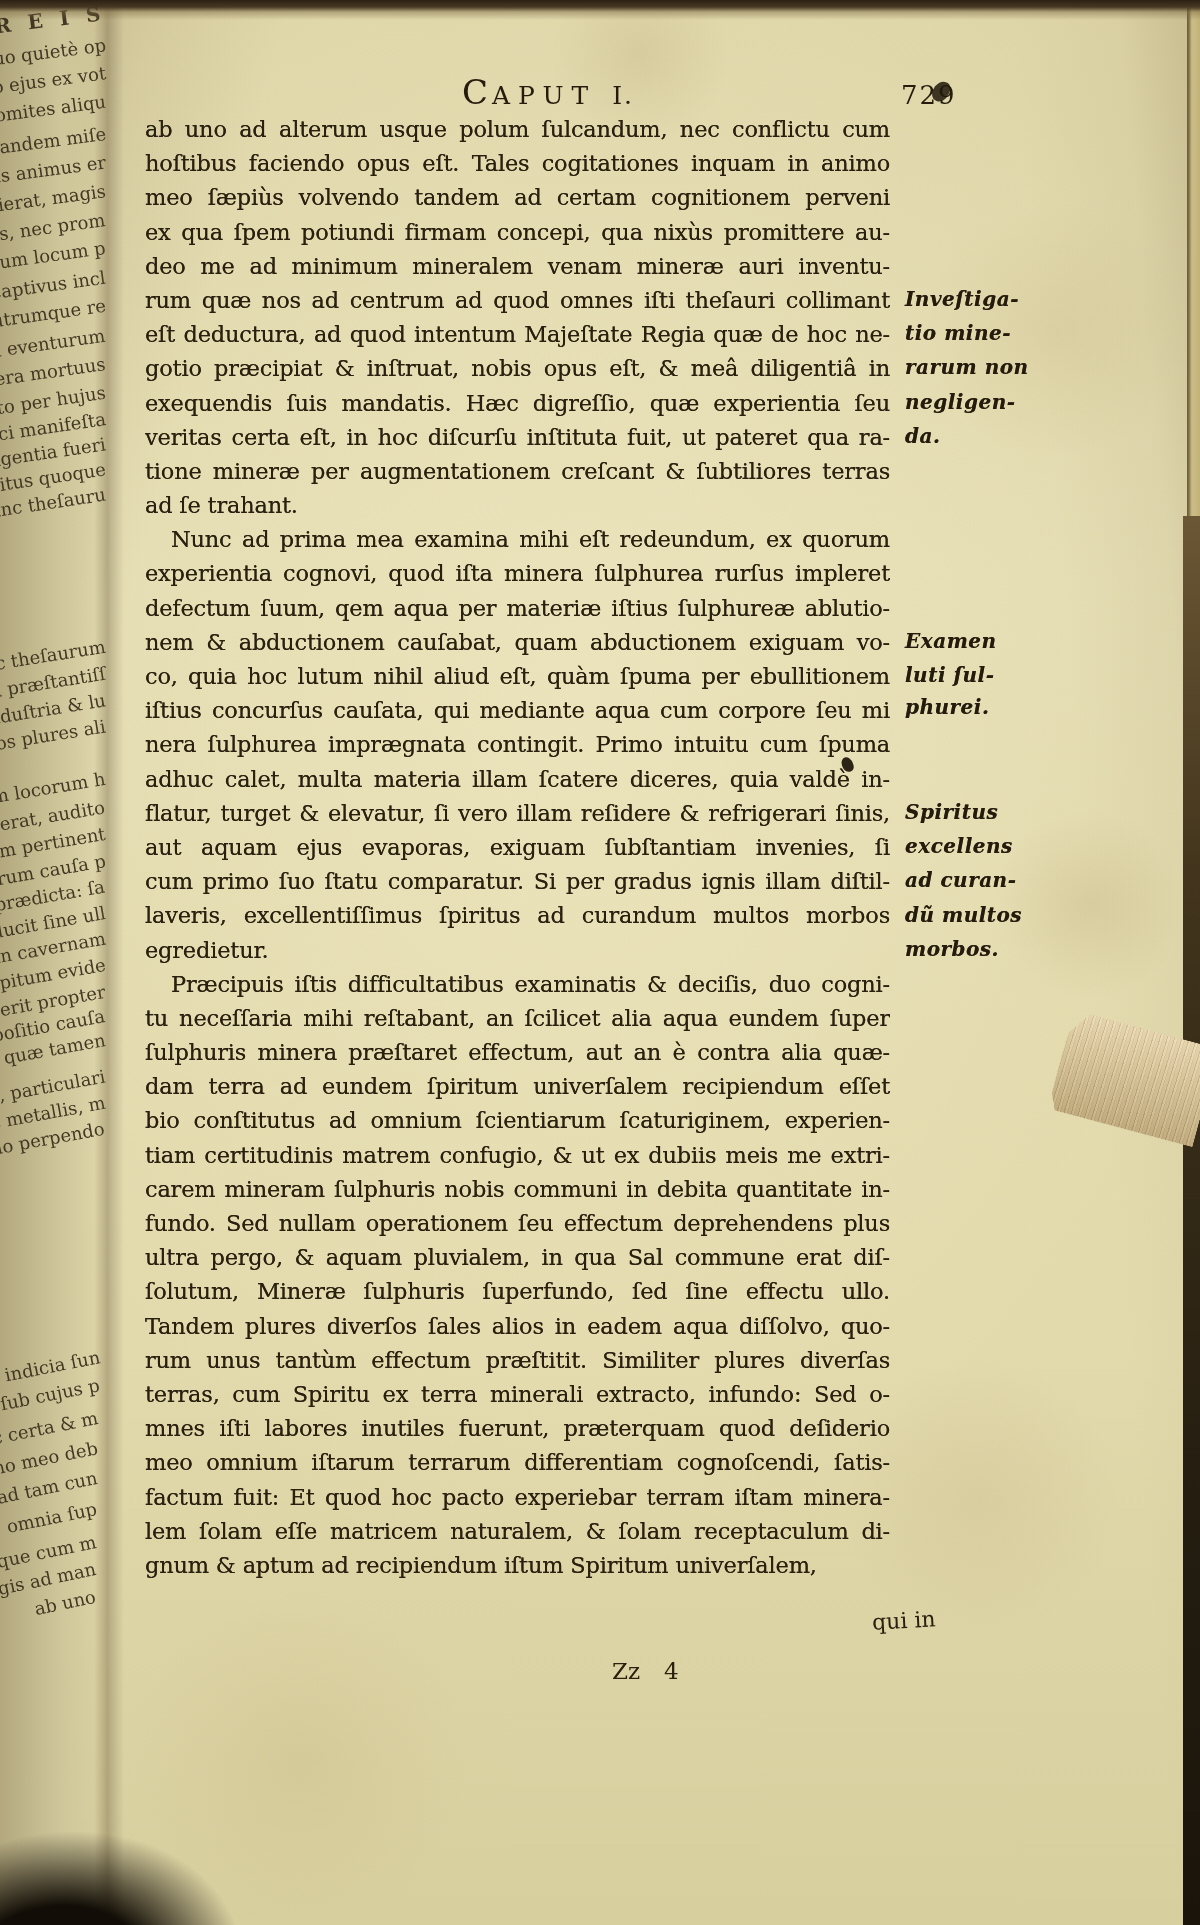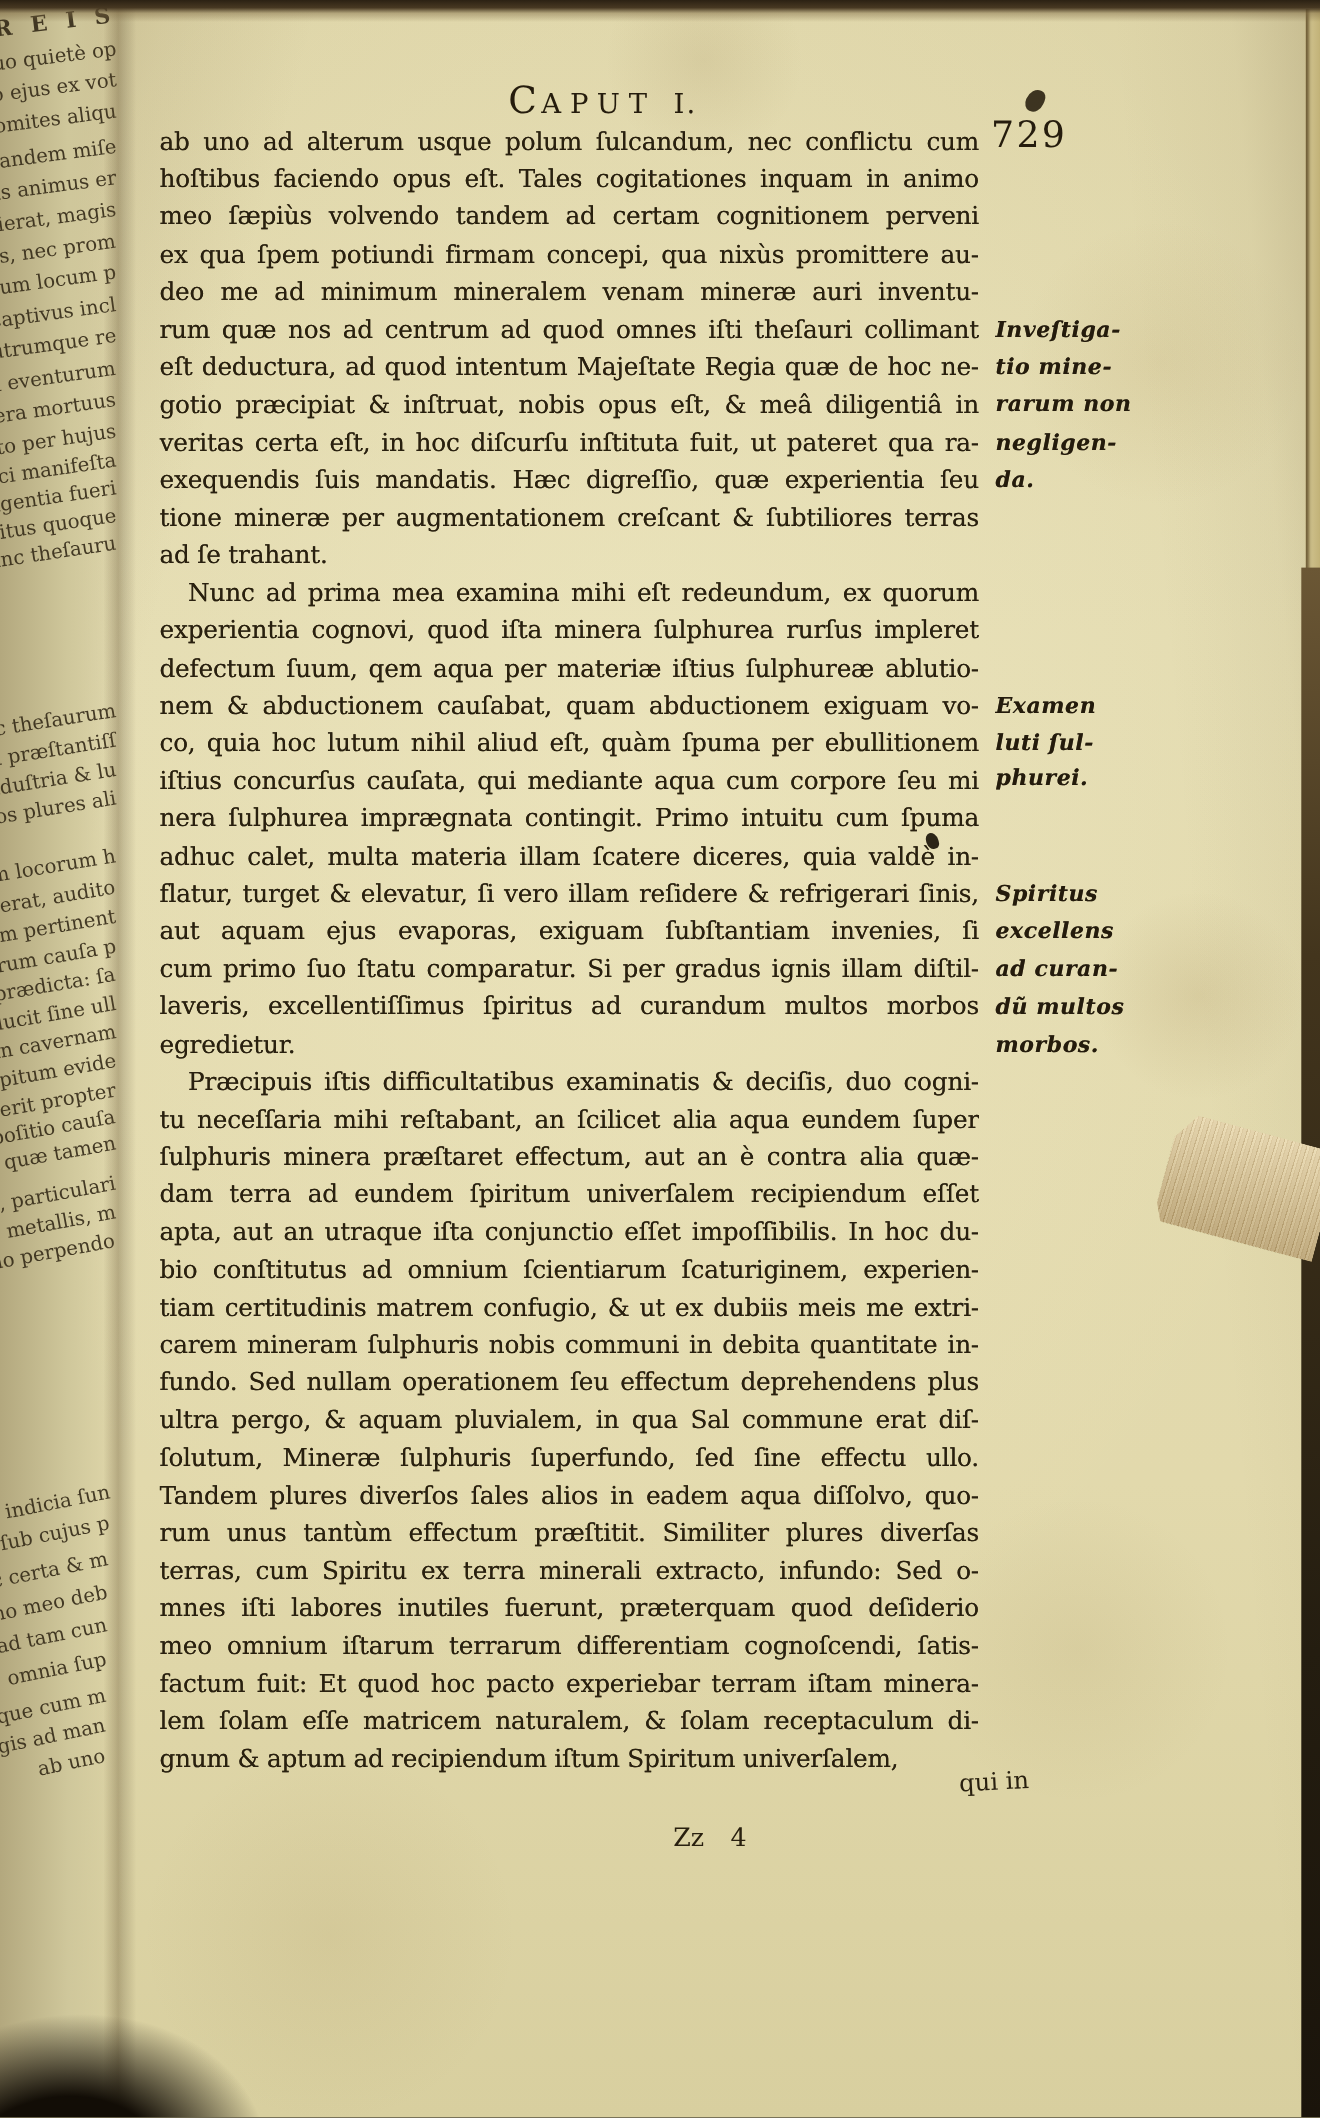--- a/index.html
+++ b/index.html
@@ -37,21 +37,21 @@
         background:linear-gradient(to bottom,#6b5735,#43351d 25%,#241d10 70%,#1a140b);}
   .corner-dark{position:absolute;left:-70px;top:1818px;width:310px;height:210px;
         background:radial-gradient(ellipse at 35% 75%, #120d06 35%, rgba(18,13,6,0) 68%);
         transform:rotate(-14deg);}
 
   
   .page-header{position:absolute;left:462px;top:72px;display:flex;align-items:baseline;color:#251c0d;}
   .cap-initial{font-size:34px;}
   .cap-rest{font-size:25px;letter-spacing:8px;margin-left:4px;}
   .cap-num{font-size:25px;letter-spacing:2px;margin-left:16px;}
-  .page-number{position:absolute;left:901px;top:80px;font-size:33px;letter-spacing:2px;color:#251c0d;margin-top:23px;}
+  .page-number{position:absolute;left:901px;top:80px;font-size:26px;letter-spacing:2px;color:#251c0d;}
   .pageno-blot{position:absolute;left:933px;top:81px;width:16px;height:21px;background:#201808;
         border-radius:62% 38% 55% 45%;transform:rotate(24deg);opacity:.85;}
 
   .body{position:absolute;left:145px;top:112px;width:745px;font-size:22.5px;line-height:34.2px;
         color:#29200f;letter-spacing:-0.2px;text-shadow:0 0 .5px rgba(41,32,15,.8);}
   .bline{height:34.2px;overflow:hidden;text-align:justify;text-align-last:justify;}
   .bline.end{text-align-last:left;}
   .bline.indent{text-indent:26px;}
 
   #margin-notes{position:absolute;inset:0;pointer-events:none;}
@@ -142,42 +142,41 @@
 
   <main id="body-lines" class="body">
       <div class="bline">ab uno ad alterum usque polum ſulcandum, nec conflictu cum</div>
       <div class="bline">hoſtibus faciendo opus eſt. Tales cogitationes inquam in animo</div>
       <div class="bline">meo ſæpiùs volvendo tandem ad certam cognitionem perveni</div>
       <div class="bline">ex qua ſpem potiundi firmam concepi, qua nixùs promittere au-</div>
       <div class="bline">deo me ad minimum mineralem venam mineræ auri inventu-</div>
       <div class="bline">rum quæ nos ad centrum ad quod omnes iſti theſauri collimant</div>
       <div class="bline">eſt deductura, ad quod intentum Majeſtate Regia quæ de hoc ne-</div>
       <div class="bline">gotio præcipiat &amp; inſtruat, nobis opus eſt, &amp; meâ diligentiâ in</div>
+      <div class="bline">exequendis ſuis mandatis. Hæc digreſſio, quæ experientia ſeu</div>
       <div class="bline">veritas certa eſt, in hoc diſcurſu inſtituta fuit, ut pateret qua ra-</div>
-      <div class="bline">exequendis ſuis mandatis. Hæc digreſſio, quæ experientia ſeu</div>
       <div class="bline">tione mineræ per augmentationem creſcant &amp; ſubtiliores terras</div>
       <div class="bline end">ad ſe trahant.</div>
       <div class="bline indent">Nunc ad prima mea examina mihi eſt redeundum, ex quorum</div>
       <div class="bline">experientia cognovi, quod iſta minera ſulphurea rurſus impleret</div>
       <div class="bline">defectum ſuum, qem aqua per materiæ iſtius ſulphureæ ablutio-</div>
       <div class="bline">nem &amp; abductionem cauſabat, quam abductionem exiguam vo-</div>
       <div class="bline">co, quia hoc lutum nihil aliud eſt, quàm ſpuma per ebullitionem</div>
       <div class="bline">iſtius concurſus cauſata, qui mediante aqua cum corpore ſeu mi</div>
       <div class="bline">nera ſulphurea imprægnata contingit. Primo intuitu cum ſpuma</div>
       <div class="bline">adhuc calet, multa materia illam ſcatere diceres, quia valdè in-</div>
       <div class="bline">flatur, turget &amp; elevatur, ſi vero illam reſidere &amp; refrigerari ſinis,</div>
       <div class="bline">aut aquam ejus evaporas, exiguam ſubſtantiam invenies, ſi</div>
       <div class="bline">cum primo ſuo ſtatu comparatur. Si per gradus ignis illam diſtil-</div>
       <div class="bline">laveris, excellentiſſimus ſpiritus ad curandum multos morbos</div>
       <div class="bline end">egredietur.</div>
       <div class="bline indent">Præcipuis iſtis difficultatibus examinatis &amp; deciſis, duo cogni-</div>
       <div class="bline">tu neceſſaria mihi reſtabant, an ſcilicet alia aqua eundem ſuper</div>
       <div class="bline">ſulphuris minera præſtaret effectum, aut an è contra alia quæ-</div>
       <div class="bline">dam terra ad eundem ſpiritum univerſalem recipiendum eſſet</div>
-      <div class="bline">apta, aut an utraque iſta conjunctio eſſet impoſſibilis. In hoc du-</div>
       <div class="bline">bio conſtitutus ad omnium ſcientiarum ſcaturiginem, experien-</div>
       <div class="bline">tiam certitudinis matrem confugio, &amp; ut ex dubiis meis me extri-</div>
       <div class="bline">carem mineram ſulphuris nobis communi in debita quantitate in-</div>
       <div class="bline">fundo. Sed nullam operationem ſeu effectum deprehendens plus</div>
       <div class="bline">ultra pergo, &amp; aquam pluvialem, in qua Sal commune erat diſ-</div>
       <div class="bline">ſolutum, Mineræ ſulphuris ſuperfundo, ſed ſine effectu ullo.</div>
       <div class="bline">Tandem plures diverſos ſales alios in eadem aqua diſſolvo, quo-</div>
       <div class="bline">rum unus tantùm effectum præſtitit. Similiter plures diverſas</div>
       <div class="bline">terras, cum Spiritu ex terra minerali extracto, infundo: Sed o-</div>
       <div class="bline">mnes iſti labores inutiles fuerunt, præterquam quod deſiderio</div>

